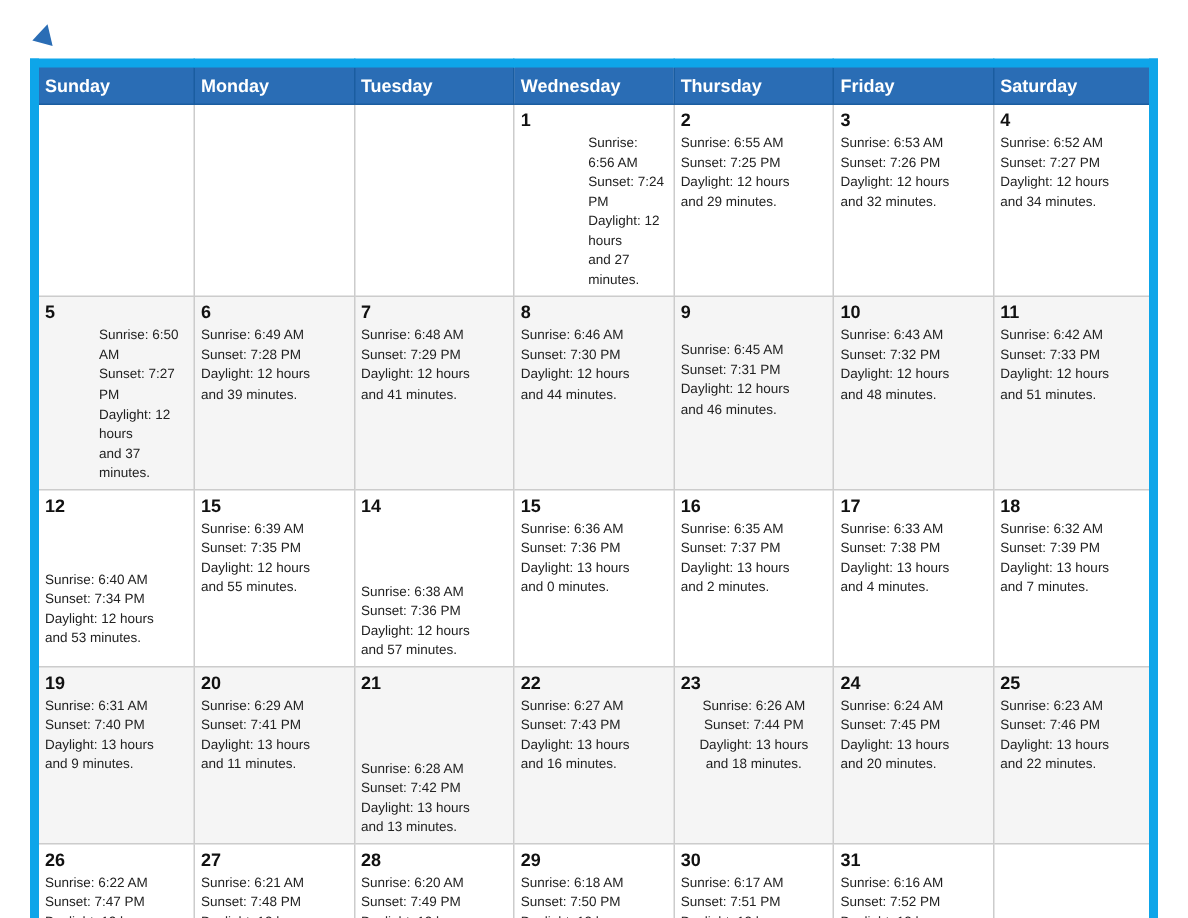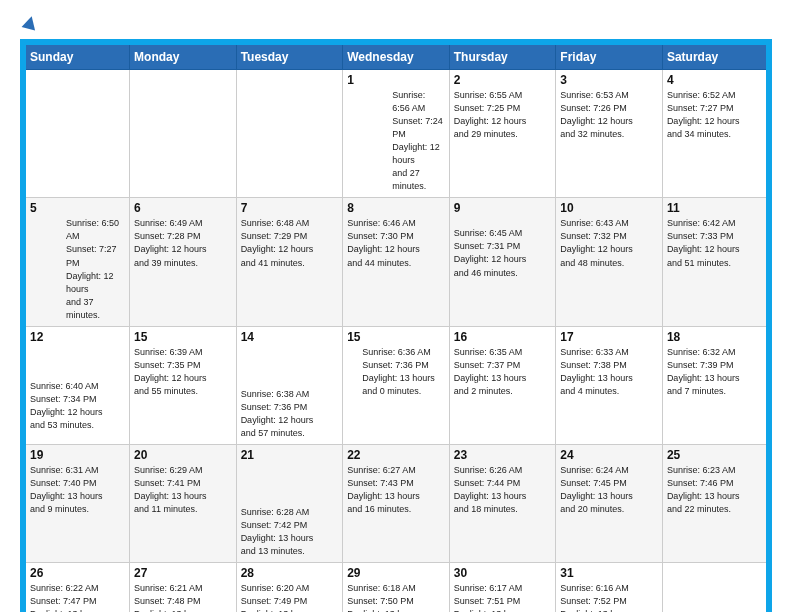--- a/index.html
+++ b/index.html
@@ -237,21 +237,21 @@
         </td>
         <td>
           <span class="day-number">14</span>
           <div class="day-info" style="white-space: pre-line; margin-top: 44px;">Sunrise: 6:38 AM
 Sunset: 7:36 PM
 Daylight: 12 hours
 and 57 minutes.</div>
         </td>
         <td>
           <span class="day-number">15</span>
-          <div class="day-info" style="white-space: pre-line; margin-left: 15px;">Sunrise: 6:36 AM
+          <div class="day-info" style="white-space: pre-line;">Sunrise: 6:36 AM
 Sunset: 7:36 PM
 Daylight: 13 hours
 and 0 minutes.</div>
         </td>
         <td>
           <span class="day-number">16</span>
           <div class="day-info" style="white-space: pre-line;">Sunrise: 6:35 AM
 Sunset: 7:37 PM
 Daylight: 13 hours
 and 2 minutes.</div>
@@ -295,21 +295,21 @@
         </td>
         <td>
           <span class="day-number">22</span>
           <div class="day-info" style="white-space: pre-line;">Sunrise: 6:27 AM
 Sunset: 7:43 PM
 Daylight: 13 hours
 and 16 minutes.</div>
         </td>
         <td>
           <span class="day-number">23</span>
-          <div class="day-info" style="white-space: pre-line;">Sunrise: 6:26 AM
+          <div class="day-info" style="white-space: pre-line; text-align: center;">Sunrise: 6:26 AM
 Sunset: 7:44 PM
 Daylight: 13 hours
 and 18 minutes.</div>
         </td>
         <td>
           <span class="day-number">24</span>
           <div class="day-info" style="white-space: pre-line;">Sunrise: 6:24 AM
 Sunset: 7:45 PM
 Daylight: 13 hours
 and 20 minutes.</div>

